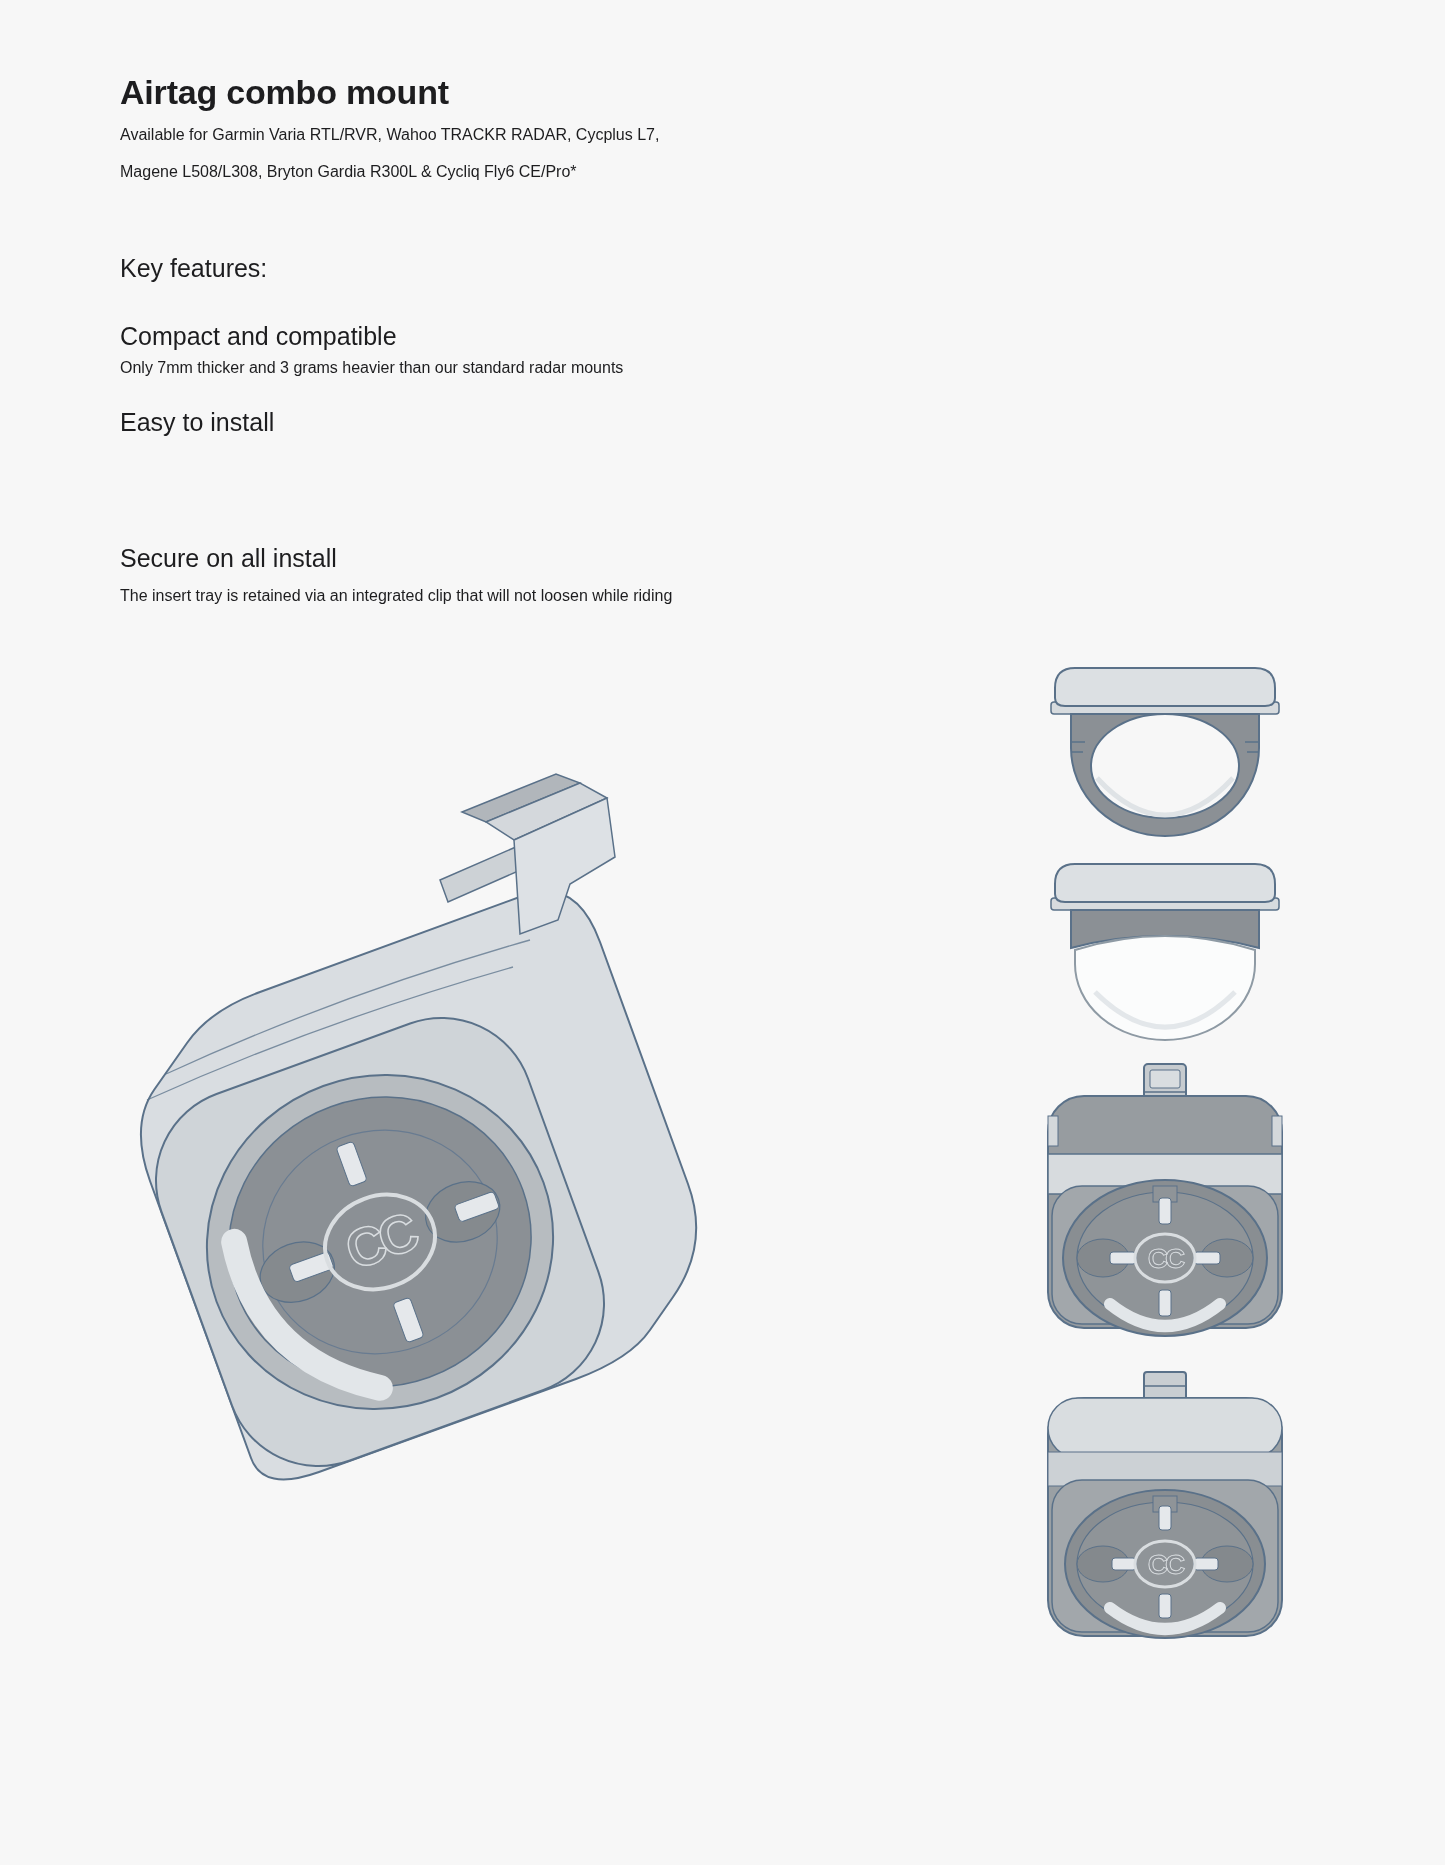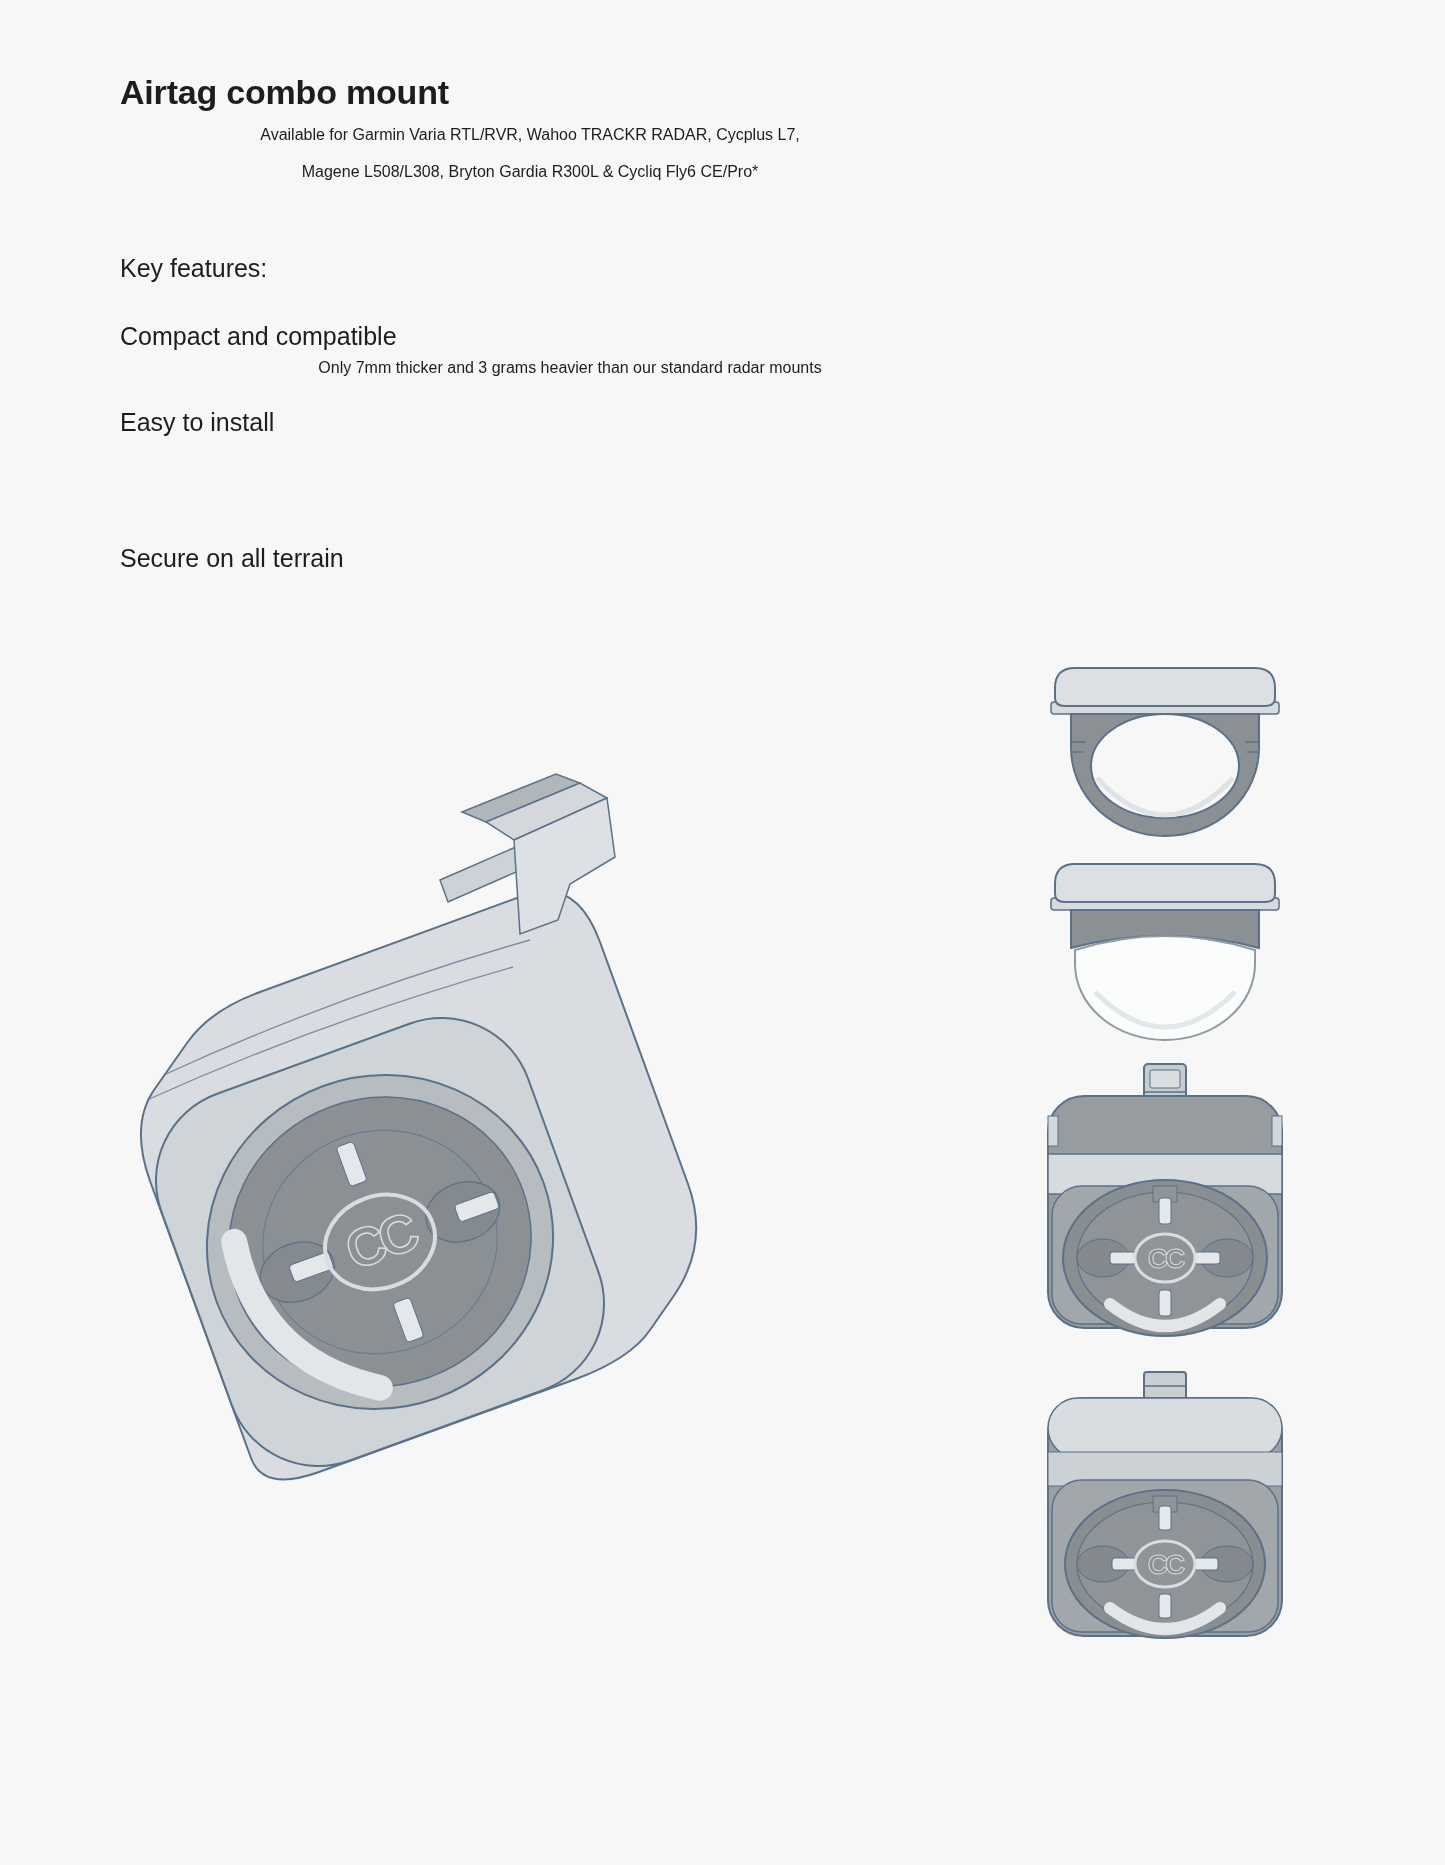--- a/index.html
+++ b/index.html
@@ -2,21 +2,21 @@
 <html><head>
 <meta charset="utf-8">
 <style>
   html,body{margin:0;padding:0;}
   body{
     width:1445px;height:1865px;
     background:#f7f7f7;
     font-family:"Liberation Sans",sans-serif;
     color:#1d1d1f;
   }
-  .canvas{position:relative;width:1445px;height:1865px;overflow:hidden;background:#f7f7f7;text-align:center;}
+  .canvas{position:relative;width:1445px;height:1865px;overflow:hidden;background:#f7f7f7;}
   .abs{position:absolute;}
   .page-title{
     left:120px;top:72px;
     font-size:34px;font-weight:700;line-height:1.2;margin:0;letter-spacing:-0.2px;
   }
   .body-text{
     font-size:16px;line-height:37px;font-weight:400;margin:0;white-space:pre-line;
   }
   .subtitle{left:120px;top:116px;width:820px;}
   .bold-line{font-size:25px;line-height:37px;font-weight:400;margin:0;}
@@ -51,21 +51,22 @@
   <p class="abs body-text subtitle">Available for Garmin Varia RTL/RVR, Wahoo TRACKR RADAR, Cycplus L7,
 Magene L508/L308, Bryton Gardia R300L &amp; Cycliq Fly6 CE/Pro*</p>
 
   <p class="abs bold-line features-heading">Key features:</p>
 
   <p class="abs bold-line f1t">Compact and compatible</p>
   <p class="abs body-text f1d">Only 7mm thicker and 3 grams heavier than our standard radar mounts</p>
 
   <p class="abs bold-line f2t">Easy to install</p>
 
-  <p class="abs bold-line f3t">Secure on all terrain</p>
+  <p class="abs bold-line f3t">Secure on all install</p>
+  <p class="abs body-text f3d">The insert tray is retained via an integrated clip that will not loosen while riding</p>
 
   <div class="abs fig fig-main">
     <svg width="600" height="1020" viewBox="0 0 600 1020">
 
       <path d="M 150,370 L 415,273 Q 466,255 490,320 L 578,562 Q 600,622 563,675
                L 540,708 Q 520,737 466,757 L 209,850 Q 153,870 141,836
                L 40,559 Q 20,503 44,468 L 77,421 Q 100,388 150,370 Z" fill="#d9dde1" stroke="#5a7189" stroke-width="2"></path>
 
       <path d="M 37,478 Q 210,400 403,345" fill="none" stroke="#5a7189" stroke-width="1.3" opacity="0.75"></path>
       <path d="M 56,452 Q 230,372 420,318" fill="none" stroke="#5a7189" stroke-width="1.3" opacity="0.75"></path>

